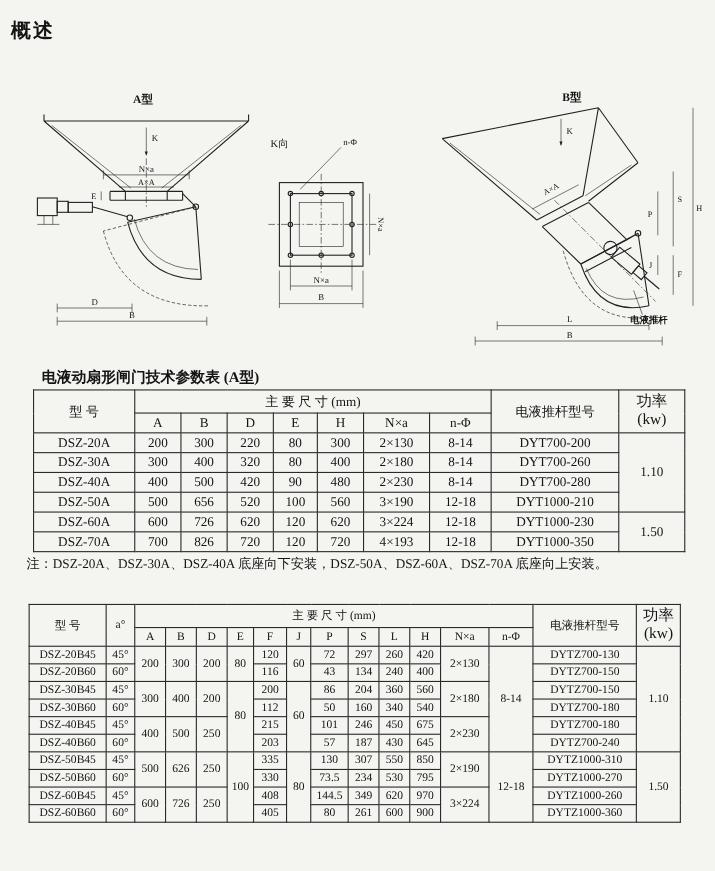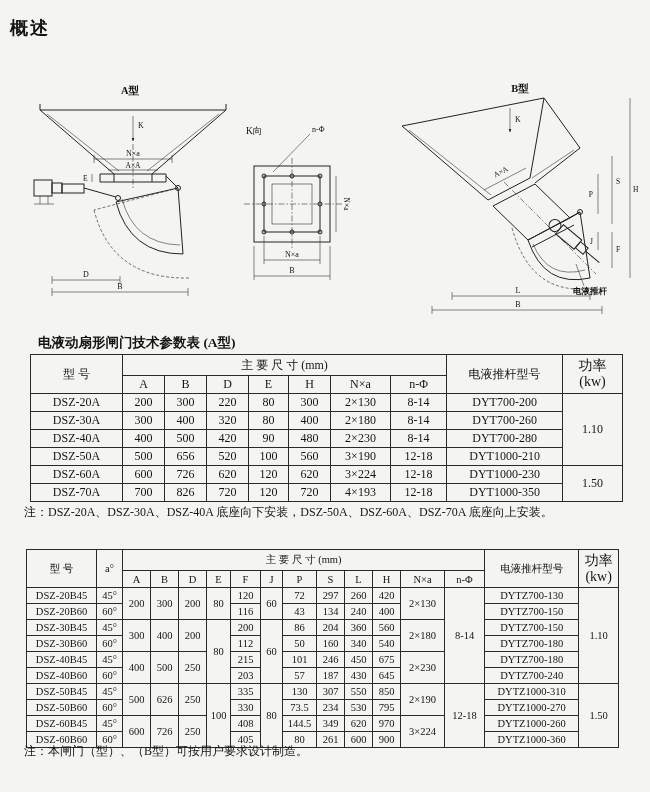--- a/index.html
+++ b/index.html
@@ -432,15 +432,14 @@
       <td>60°</td>
       <td>405</td>
       <td>80</td>
       <td>261</td>
       <td>600</td>
       <td>900</td>
       <td>DYTZ1000-360</td>
     </tr>
   </tbody>
     </table>
-  <div class="note" style="left:24px;top:743px">注：本闸门（型）、（B型）可按用户要求设计制造。</div>
 
 </div>
 
 </body></html>

